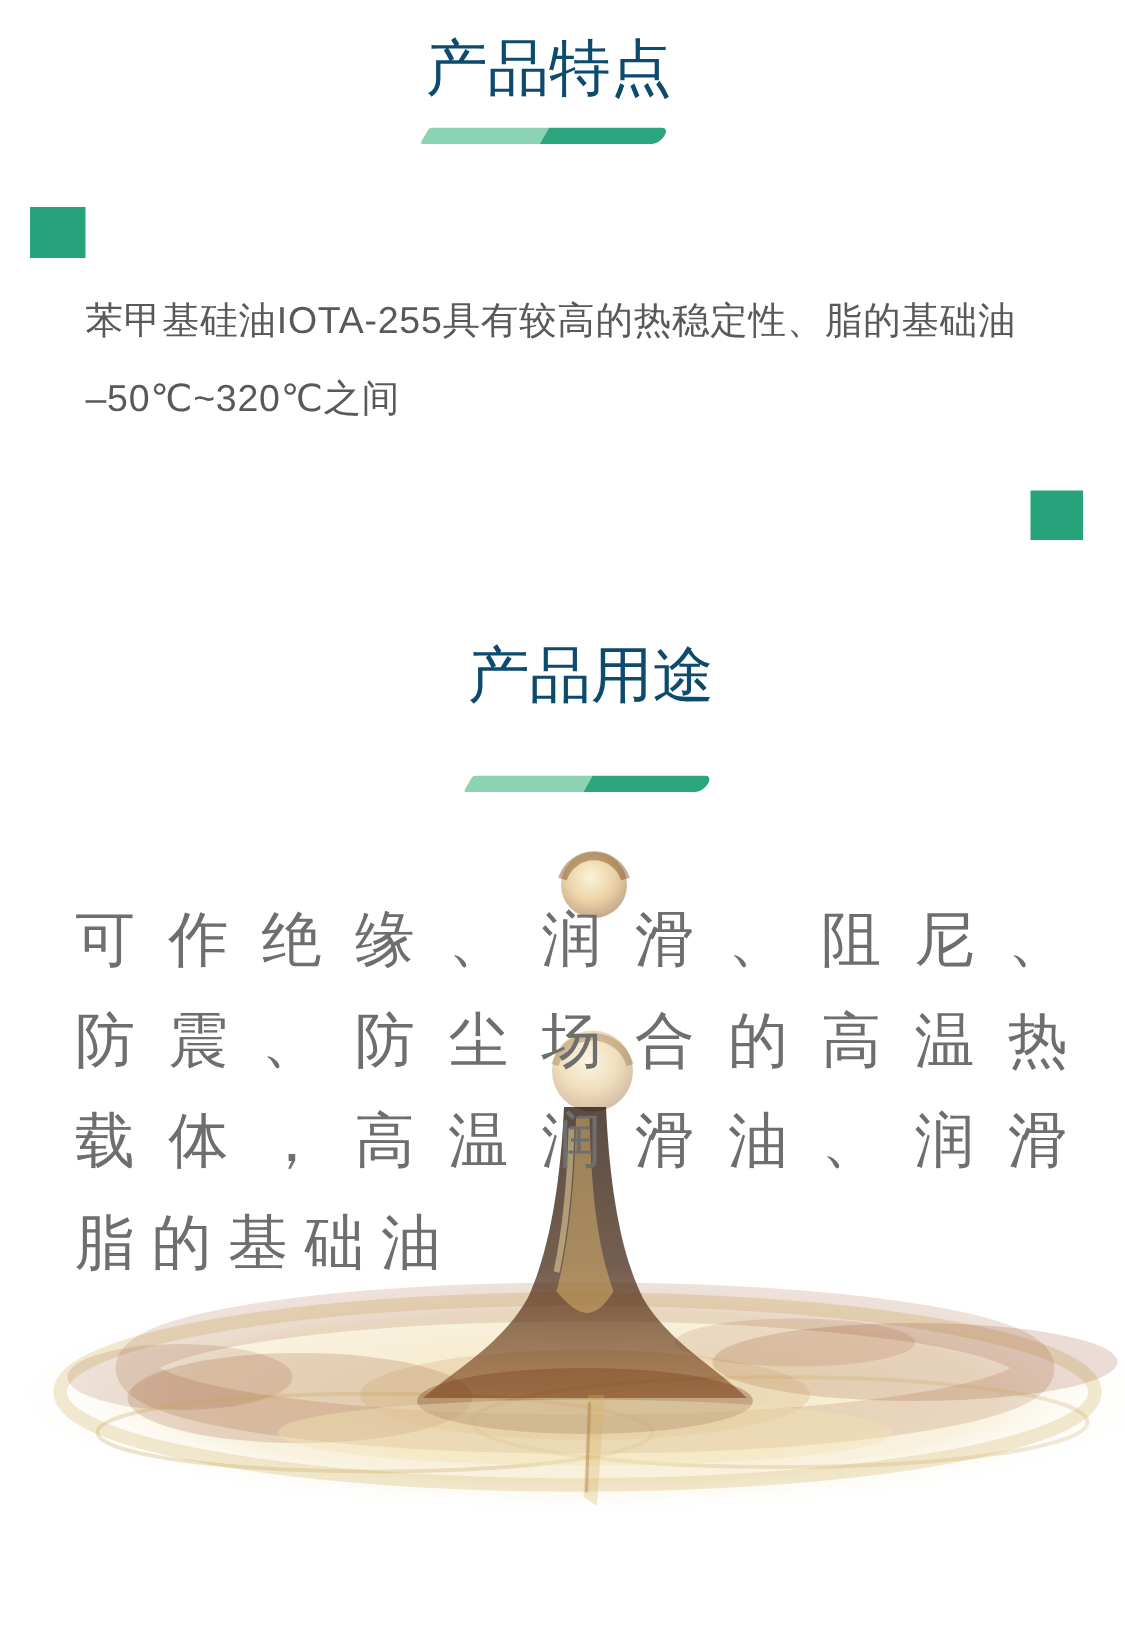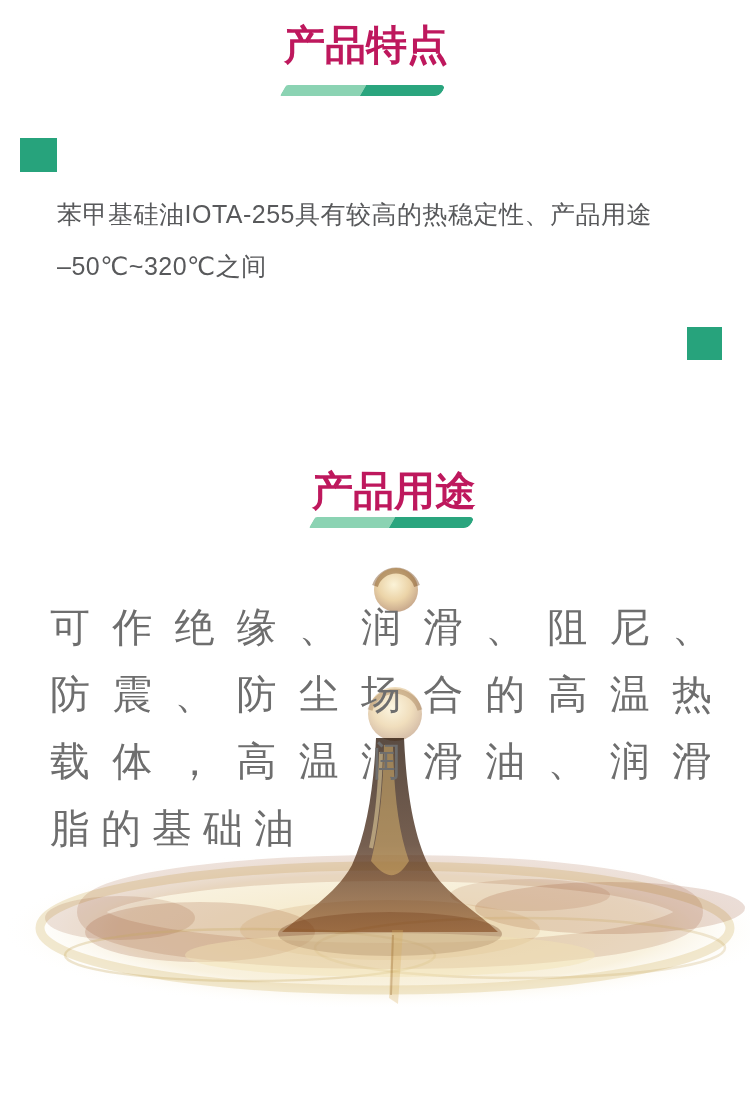--- a/index.html
+++ b/index.html
@@ -5,24 +5,24 @@
   html,body{margin:0;padding:0;background:#ffffff;}
   .canvas{
     position:relative;width:750px;height:1100px;background:#ffffff;
     overflow:hidden;font-family:"Liberation Sans","DejaVu Sans",sans-serif;
   }
   
   .droplet-bg{position:absolute;left:0;top:0;width:750px;height:1100px;z-index:0;}
   
   .section-title{
     position:absolute;z-index:2;white-space:nowrap;
-    font-size:41px;font-weight:bold;color:#be185d;line-height:1;
+    font-size:41px;font-weight:normal;color:#0c4a6e;line-height:1;
   }
   .title-features{left:284px;top:25px;}
-  .title-usage{left:312px;top:471px;}
+  .title-usage{left:312px;top:430px;}
   .underline-bar{
     position:absolute;z-index:2;width:160px;height:11px;display:flex;
     transform:skewX(-30deg);border-radius:2px 5px 5px 2px;overflow:hidden;
   }
   .bar-features{left:283px;top:85px;}
   .bar-usage{left:312px;top:517px;}
   .bar-left{flex:1;background:#8bd3b3;}
   .bar-right{flex:1;background:#2aa57e;border-radius:0 5px 5px 0;}
   
   .decor-square{position:absolute;z-index:2;background:#27a37c;}
@@ -96,21 +96,21 @@
 
   <div class="section-title title-features">产品特点</div>
   <div class="underline-bar bar-features">
     <div class="bar-left"></div>
     <div class="bar-right"></div>
   </div>
 
   <div class="decor-square square-left"></div>
 
   <div class="feature-paragraph">
-      <div class="p-line">苯甲基硅油IOTA-255具有较高的热稳定性、产品用途</div>
+      <div class="p-line">苯甲基硅油IOTA-255具有较高的热稳定性、脂的基础油</div>
       <div class="p-line">–50℃~320℃之间</div>
     </div>
 
   <div class="decor-square square-right"></div>
 
   <div class="section-title title-usage">产品用途</div>
   <div class="underline-bar bar-usage">
     <div class="bar-left"></div>
     <div class="bar-right"></div>
   </div>

